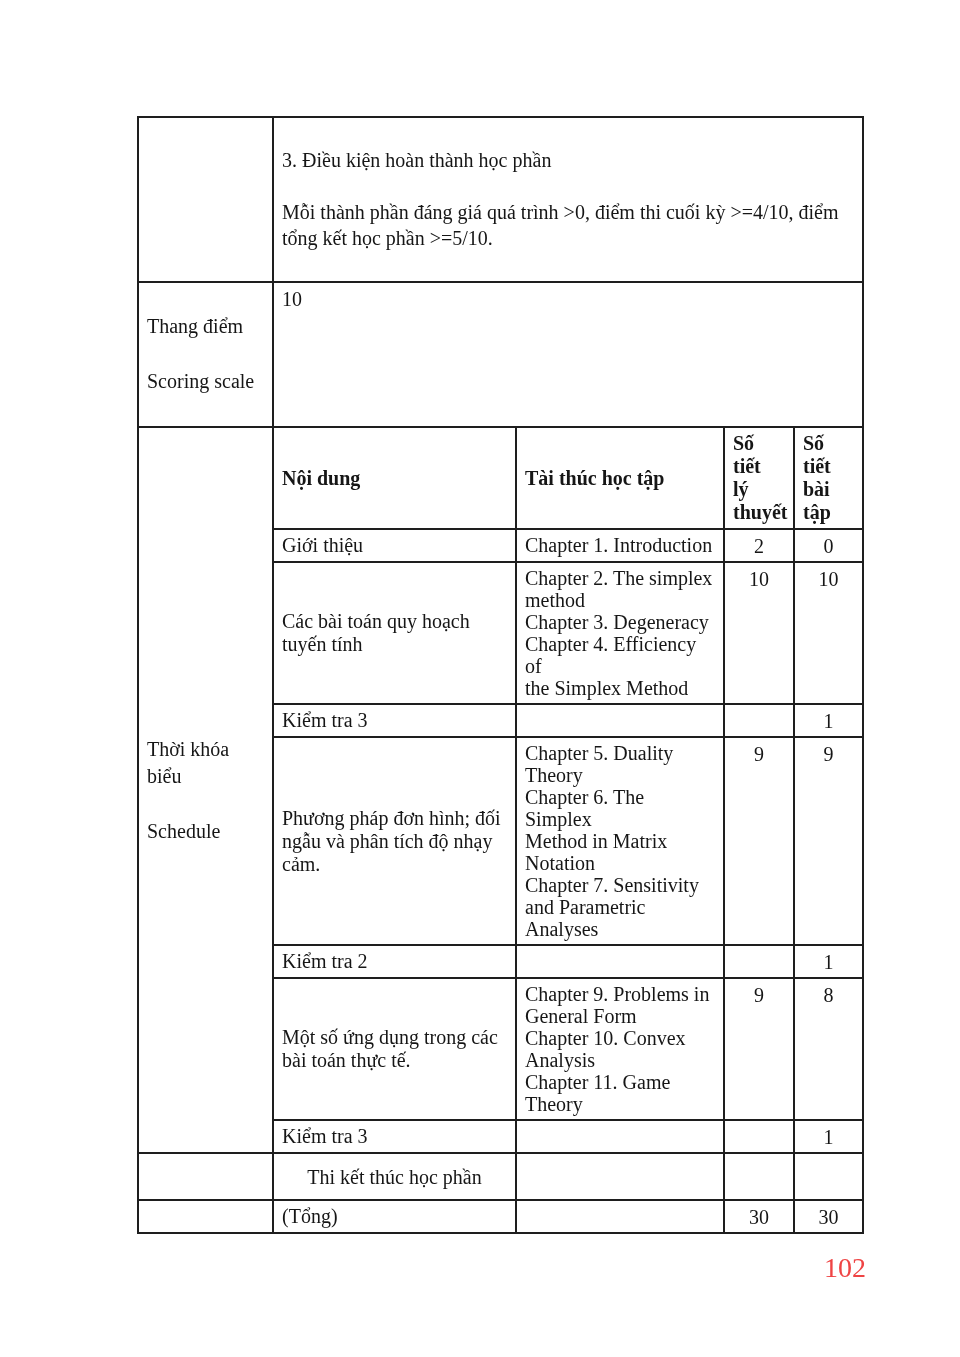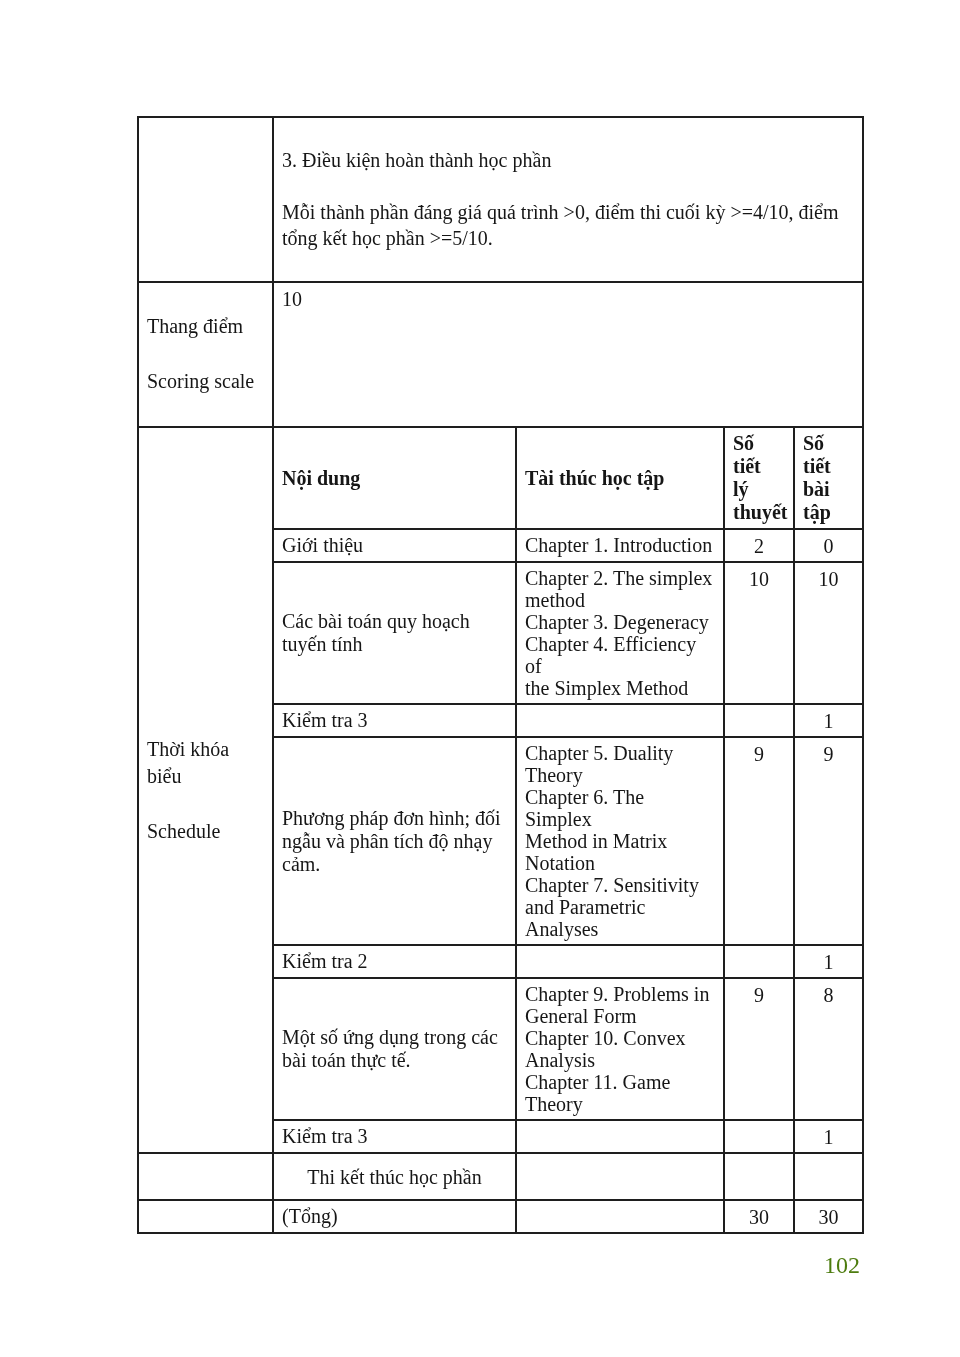--- a/index.html
+++ b/index.html
@@ -62,22 +62,22 @@
   tr.r-simplex { height: 181px; }
   tr.r-test2   { height: 30px; }
   tr.r-apps    { height: 134px; }
   tr.r-test3   { height: 33px; }
   tr.r-exam    { height: 47px; }
   tr.r-total   { height: 28px; }
 
   .page-number {
     position: absolute;
     left: 824px; top: 1252px;
-    font-size: 24px;
-    color: #4d7c0f;
+    font-size: 28px;
+    color: #ef4444;
   }
 </style>
 </head>
 <body>
 
 <div class="page">
 
   <table class="doc-table">
     <colgroup>
       <col style="width:135px">

